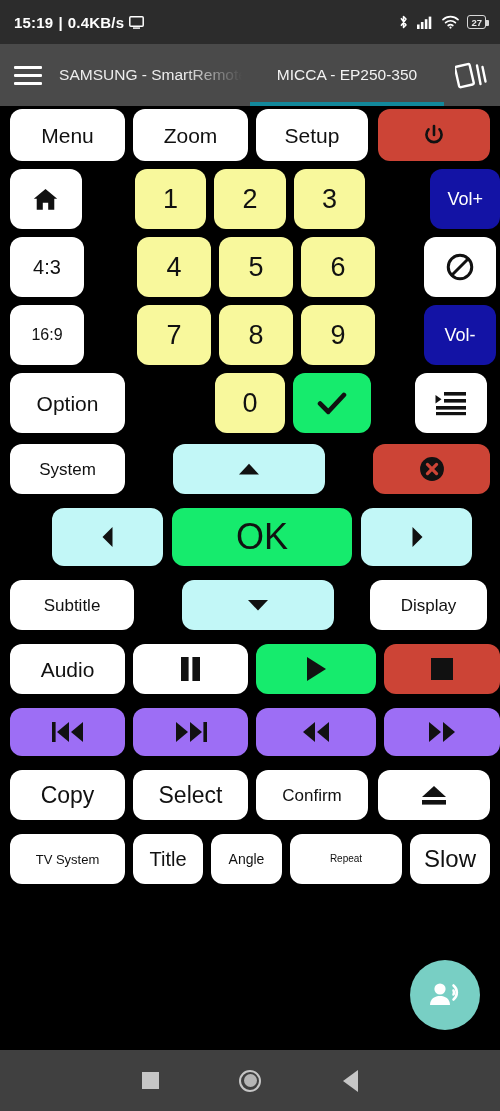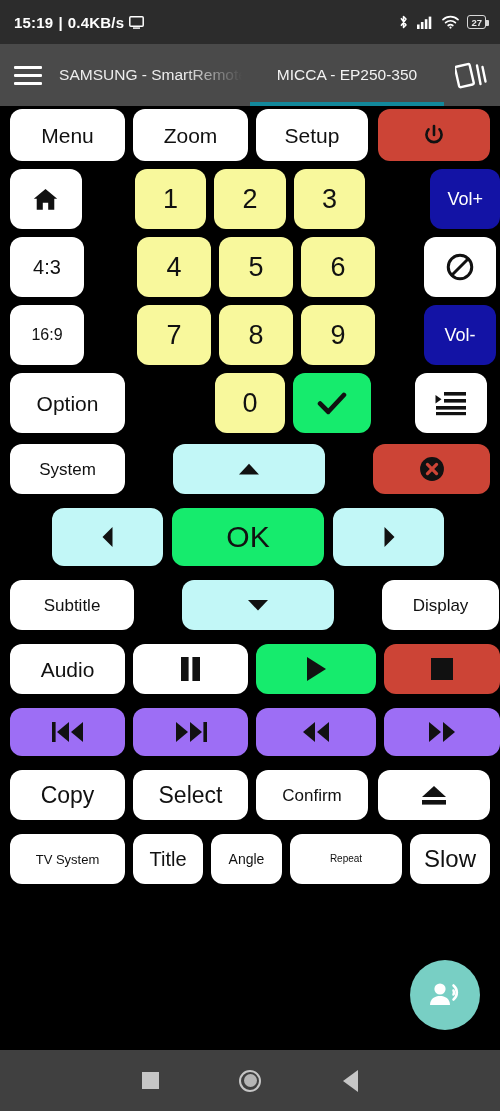--- a/index.html
+++ b/index.html
@@ -285,21 +285,21 @@
     </div>
 
     <div class="row" style="height:66px">
       <div class="btn cyan" style="margin-left:52px;width:111px;height:58px">
         <span>
           <svg width="16" height="26" viewBox="0 0 16 26">
               <path d="M12.5 3 L12.5 23 L2.5 13 Z" fill="#111"></path>
             </svg>
         </span>
       </div>
-      <div class="btn green" style="margin-left:9px;width:152px;height:58px;font-size:30px">
+      <div class="btn green" style="margin-left:9px;width:180px;height:58px;font-size:36px">
           <span>OK</span>
         </div>
       <div class="btn cyan" style="margin-left:9px;width:111px;height:58px">
         <span>
           <svg width="16" height="26" viewBox="0 0 16 26">
               <path d="M3.5 3 L3.5 23 L13.5 13 Z" fill="#111"></path>
             </svg>
         </span>
       </div>
     </div>
@@ -308,21 +308,21 @@
       <div class="btn md" style="margin-left:10px;width:124px;height:50px">
           <span>Subtitle</span>
         </div>
       <div class="btn cyan" style="margin-left:48px;width:152px;height:50px">
         <span>
           <svg width="26" height="16" viewBox="0 0 26 16">
               <path d="M3 3 L23 3 L13 13.5 Z" fill="#111"></path>
             </svg>
         </span>
       </div>
-      <div class="btn md" style="margin-left:48px;width:117px;height:50px">
+      <div class="btn md" style="margin-left:36px;width:117px;height:50px">
           <span>Display</span>
         </div>
     </div>
 
     <div class="row" style="height:58px">
       <div class="btn" style="margin-left:10px;width:115px;height:50px">
           <span>Audio</span>
         </div>
       <div class="btn" style="margin-left:8px;width:115px;height:50px">
         <span>

